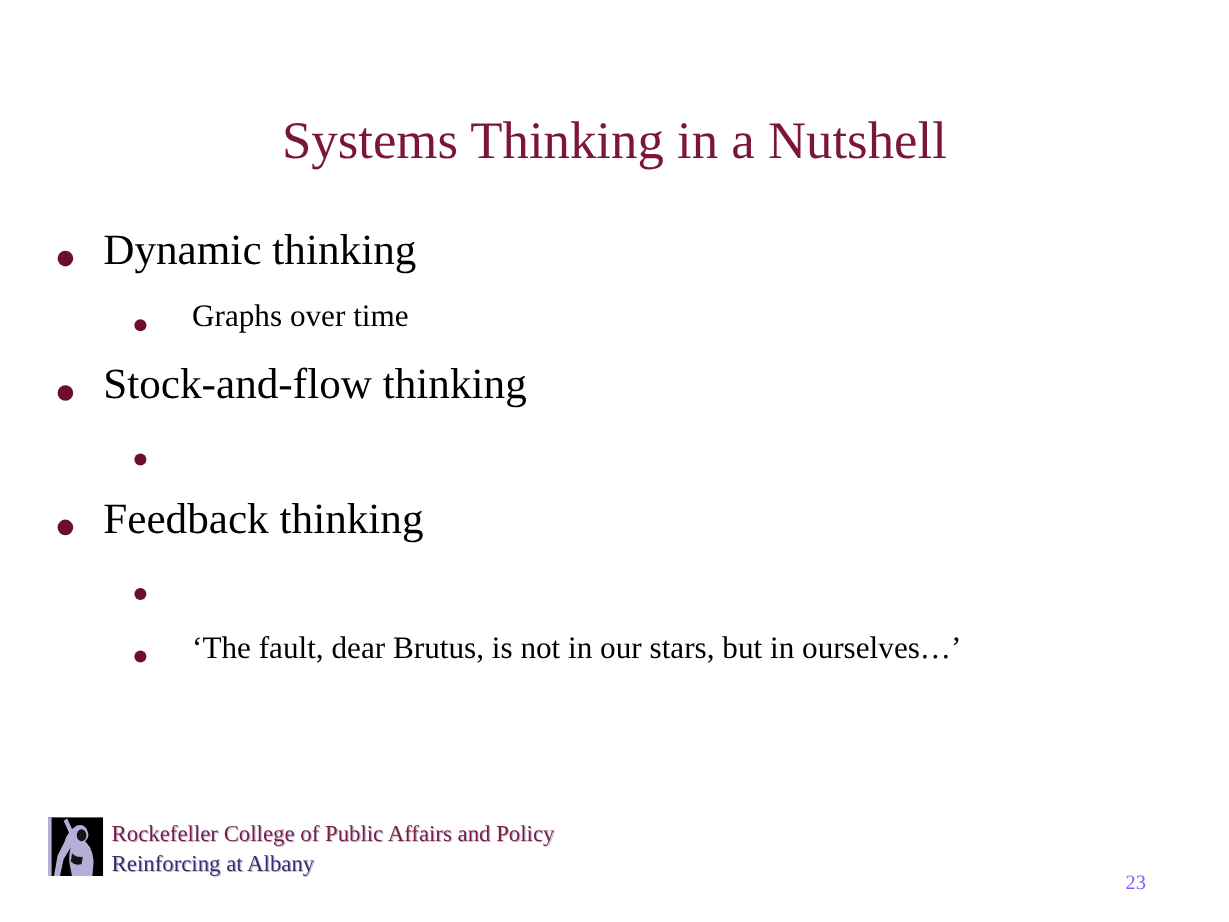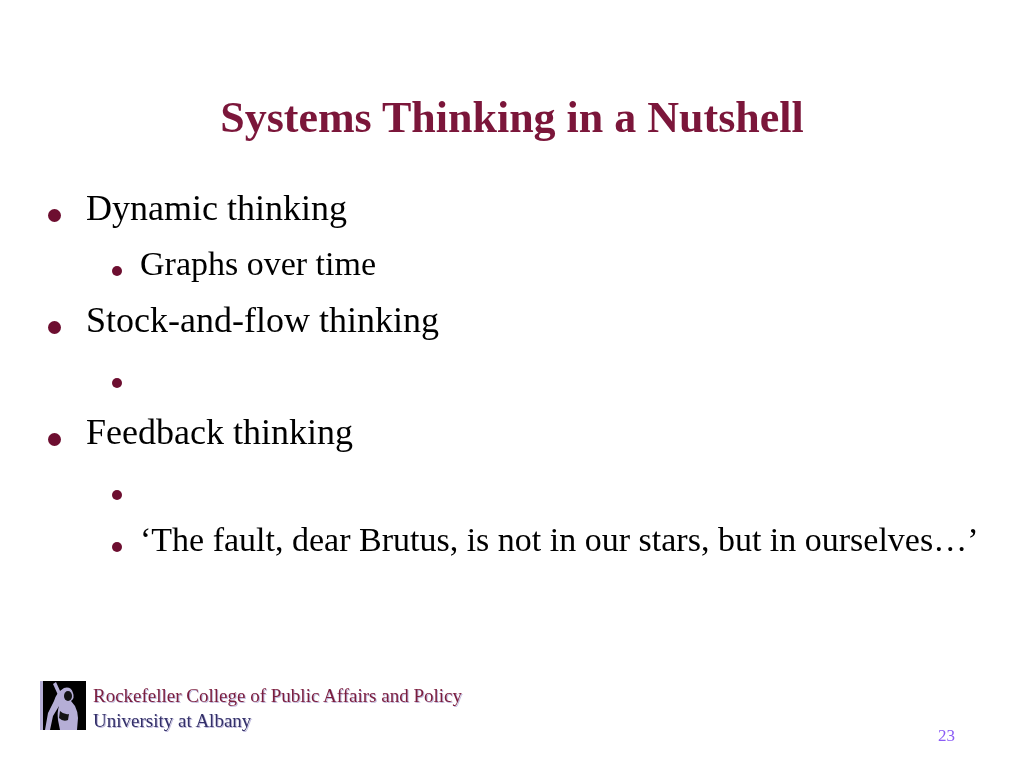--- a/index.html
+++ b/index.html
@@ -16,21 +16,21 @@
     font-family: "Liberation Serif", "DejaVu Serif", serif;
   }
   .title {
     position: absolute;
     top: 92px;
     left: 0;
     width: 100%;
     margin: 0;
     text-align: center;
     font-size: 44px;
-    font-weight: bold;
+    font-weight: normal;
     color: #7b163a;
     letter-spacing: 0px;
   }
   .content {
     position: absolute;
     top: 186px;
     left: 0;
     right: 0;
   }
   .row {
@@ -38,23 +38,24 @@
     align-items: center;
     margin-bottom: 16px;
     color: #000000;
   }
   .row.main {
     font-size: 36px;
     line-height: 44px;
     height: 44px;
   }
   .row.sub {
-    font-size: 34px;
+    font-size: 26px;
     line-height: 36px;
     height: 36px;
+    gap: 20px;
   }
   .dot {
     flex: 0 0 auto;
     border-radius: 50%;
     background: #6d0e30;
   }
   .main-dot {
     width: 13px;
     height: 13px;
     margin: 15px 25px 0 48px;
@@ -142,19 +143,19 @@
         <rect x="0" y="0" width="46" height="49" fill="#000000"></rect>
         <rect x="0" y="0" width="3" height="49" fill="#b5aed6"></rect>
         <path d="M13 3 l3 -2 5 11 -3 2 z" fill="#b5aed6"></path>
         <path d="M24 7 q7 -2 9 5 q2 5 -2 8 l4 5 q3 6 3 12 l-1 12 h-17 l-2 -10 q-1 -8 1 -14 l-6 10 -3 14 h-5 l3 -17 6 -12 q2 -8 10 -13 z" fill="#b5aed6"></path>
         <ellipse cx="28" cy="15" rx="4" ry="5" fill="#141414"></ellipse>
         <path d="M20 30 q4 4 9 3 l-1 6 q-5 2 -9 -2 z" fill="#141414"></path>
       </svg>
     </span>
     <div class="footer-text">
       <div class="footer-line1">Rockefeller College of Public Affairs and Policy</div>
-      <div class="footer-line2">University at Albany</div>
+      <div class="footer-line2">Reinforcing at Albany</div>
     </div>
   </div>
 
   <div class="page-number">23</div>
 
 </div>
 
 </body></html>

